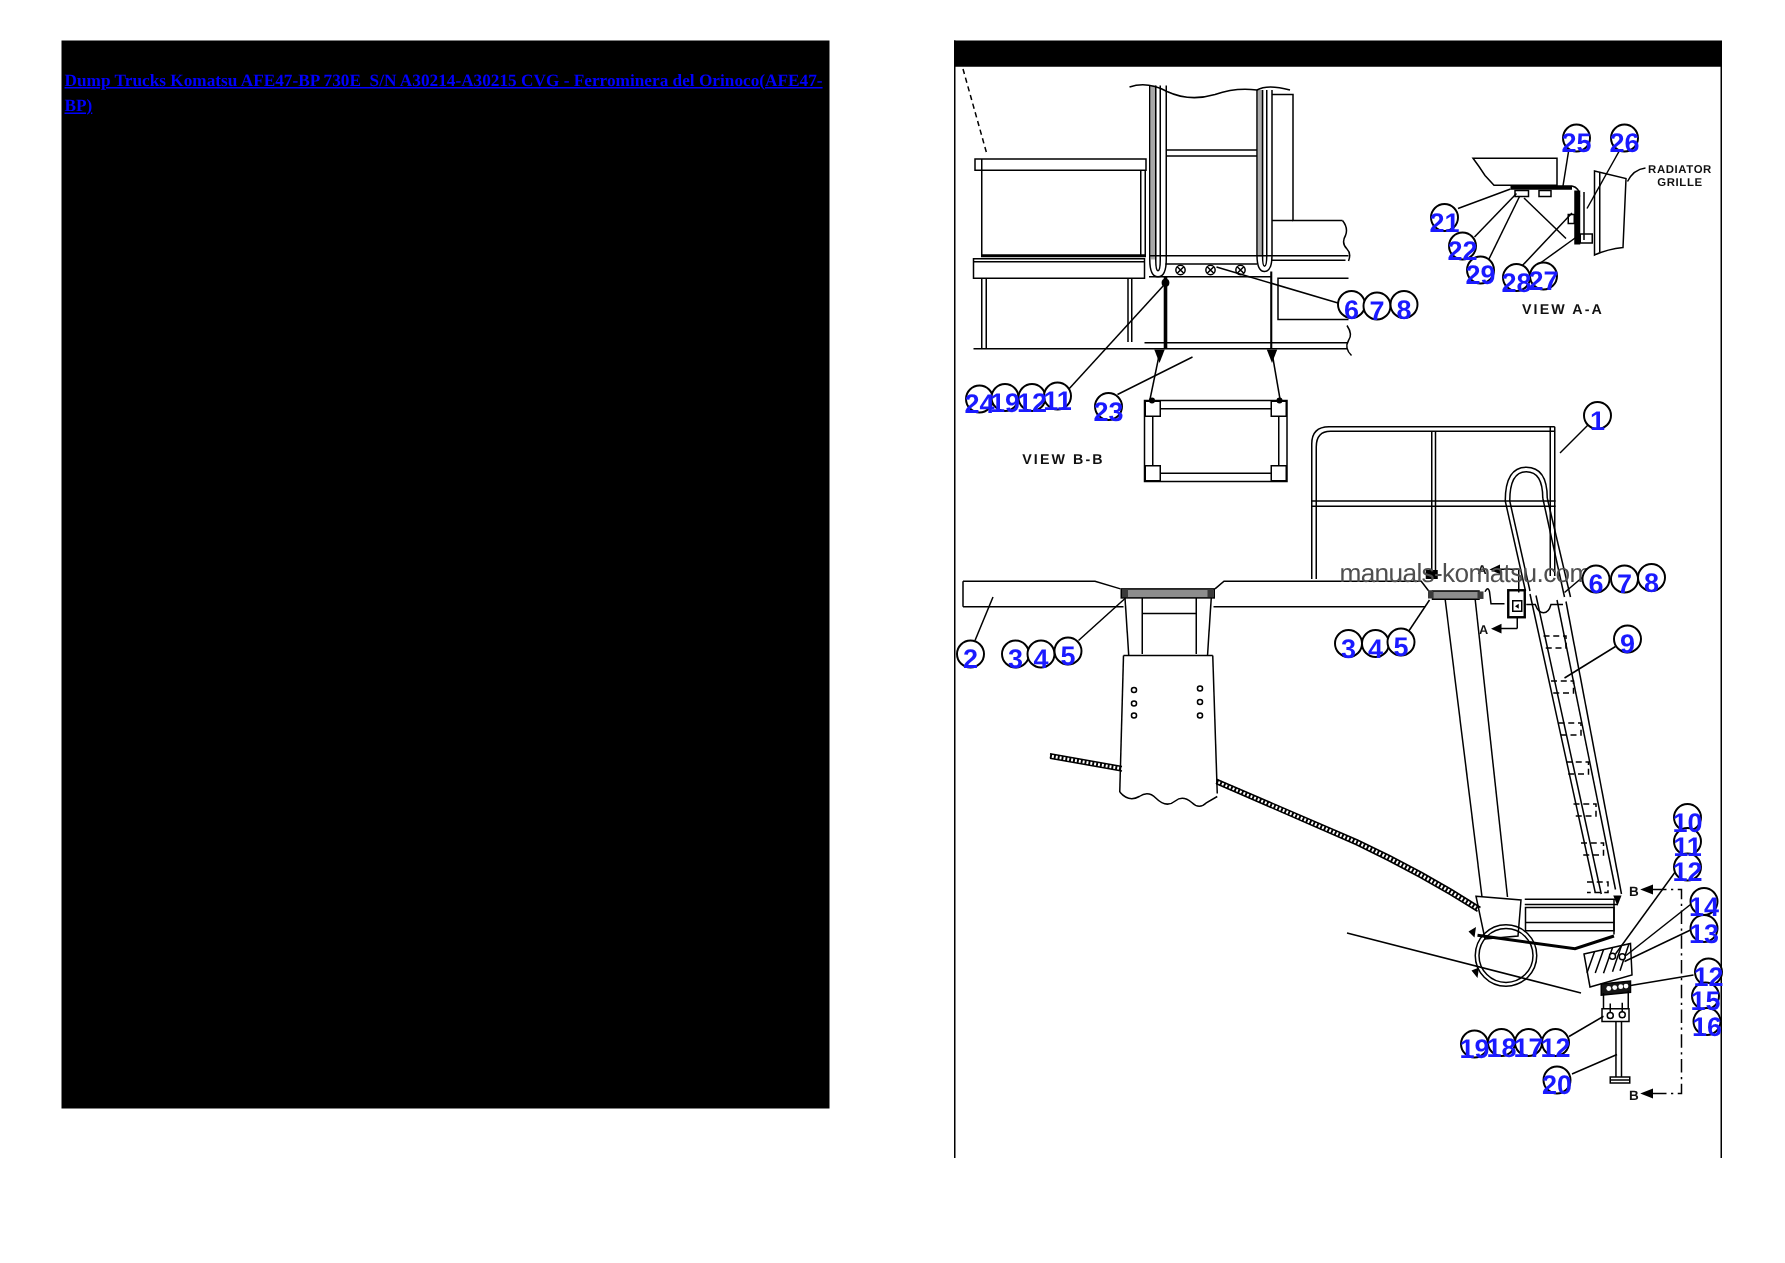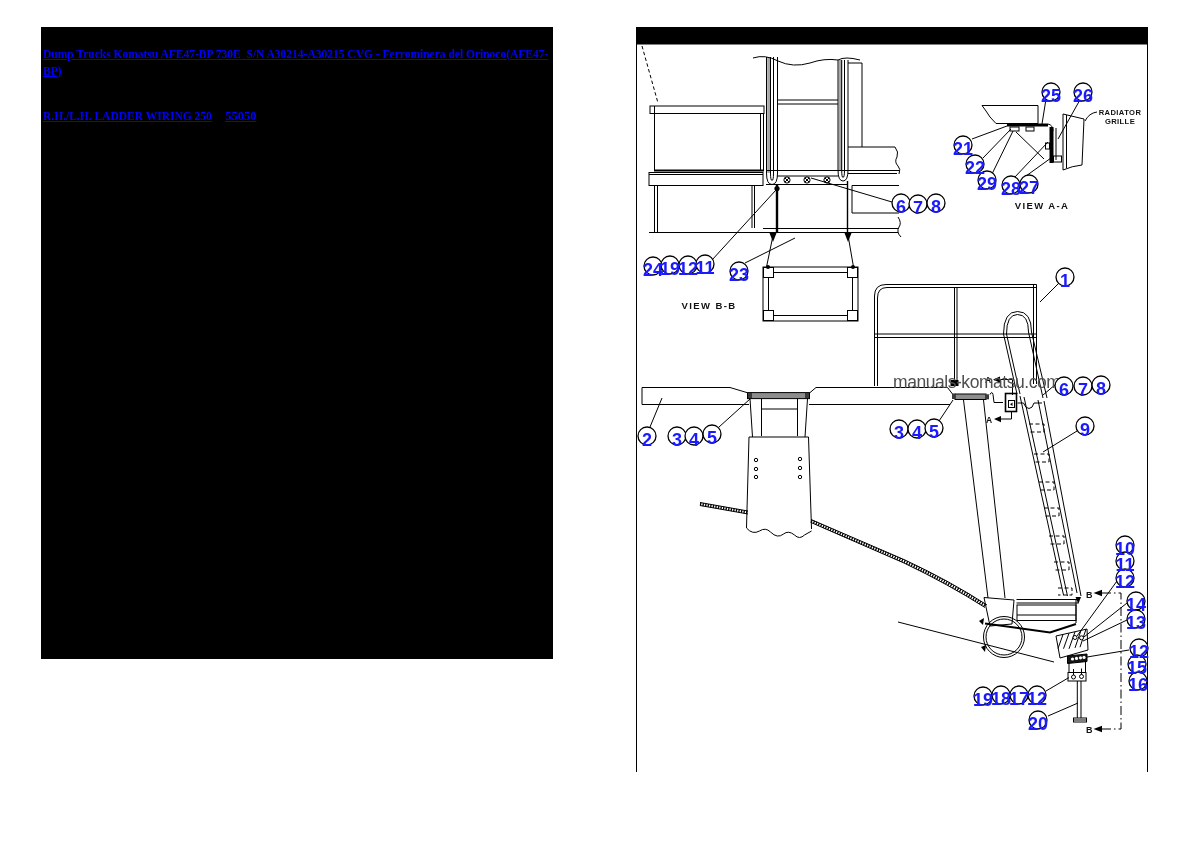--- a/index.html
+++ b/index.html
@@ -1,32 +1,31 @@
 <!DOCTYPE html>
 <html><head>
 <meta charset="utf-8">
 <style>
 html,body{margin:0;padding:0;width:1190px;height:842px;background:#fff;overflow:hidden}
 body{position:relative;font-family:"Liberation Sans",sans-serif}
-#panel{position:absolute;left:41px;top:27px;width:512px;height:632px;background:#000}
+#panel{position:absolute;left:41px;top:27px;width:512px;height:712px;background:#000}
 #panel a{color:#0000fd;text-decoration:underline;font-family:"Liberation Serif",serif;font-weight:bold;font-size:11.5px}
 #l1{position:absolute;left:2px;top:17.5px;width:509px;line-height:15.5px}
 #l2{position:absolute;left:2px;top:80px;width:509px;line-height:15.5px}
 svg{position:absolute;left:0;top:0}
 .ct{font-family:"Liberation Sans",sans-serif;font-size:18px;font-weight:bold;fill:#1a1aff;text-anchor:middle}
 .lbl{font-family:"Liberation Sans",sans-serif;font-weight:bold;fill:#111}
 </style>
 </head>
 <body>
 
 <div id="panel">
 
 <div id="l1"><a href="#">Dump Trucks Komatsu AFE47-BP 730E&nbsp; S/N A30214-A30215 CVG - Ferrominera del Orinoco(AFE47-BP)</a></div>
 
-<div id="l2"><a href="#">R.H./L.H. LADDER WIRING 250</a>&nbsp;&nbsp;&nbsp;<a href="#" style="font-size:12.5px">55050</a></div>
 </div>
 <svg width="1190" height="842" viewBox="0 0 1190 842" fill="none" stroke="none">
 <g stroke="#000" stroke-width="1">
 
 <rect x="636" y="27" width="512" height="17.5" fill="#000" stroke="none"></rect>
 
 <line x1="636.5" y1="27" x2="636.5" y2="772"></line>
 
 <line x1="1147.5" y1="44" x2="1147.5" y2="772"></line>
 </g>

